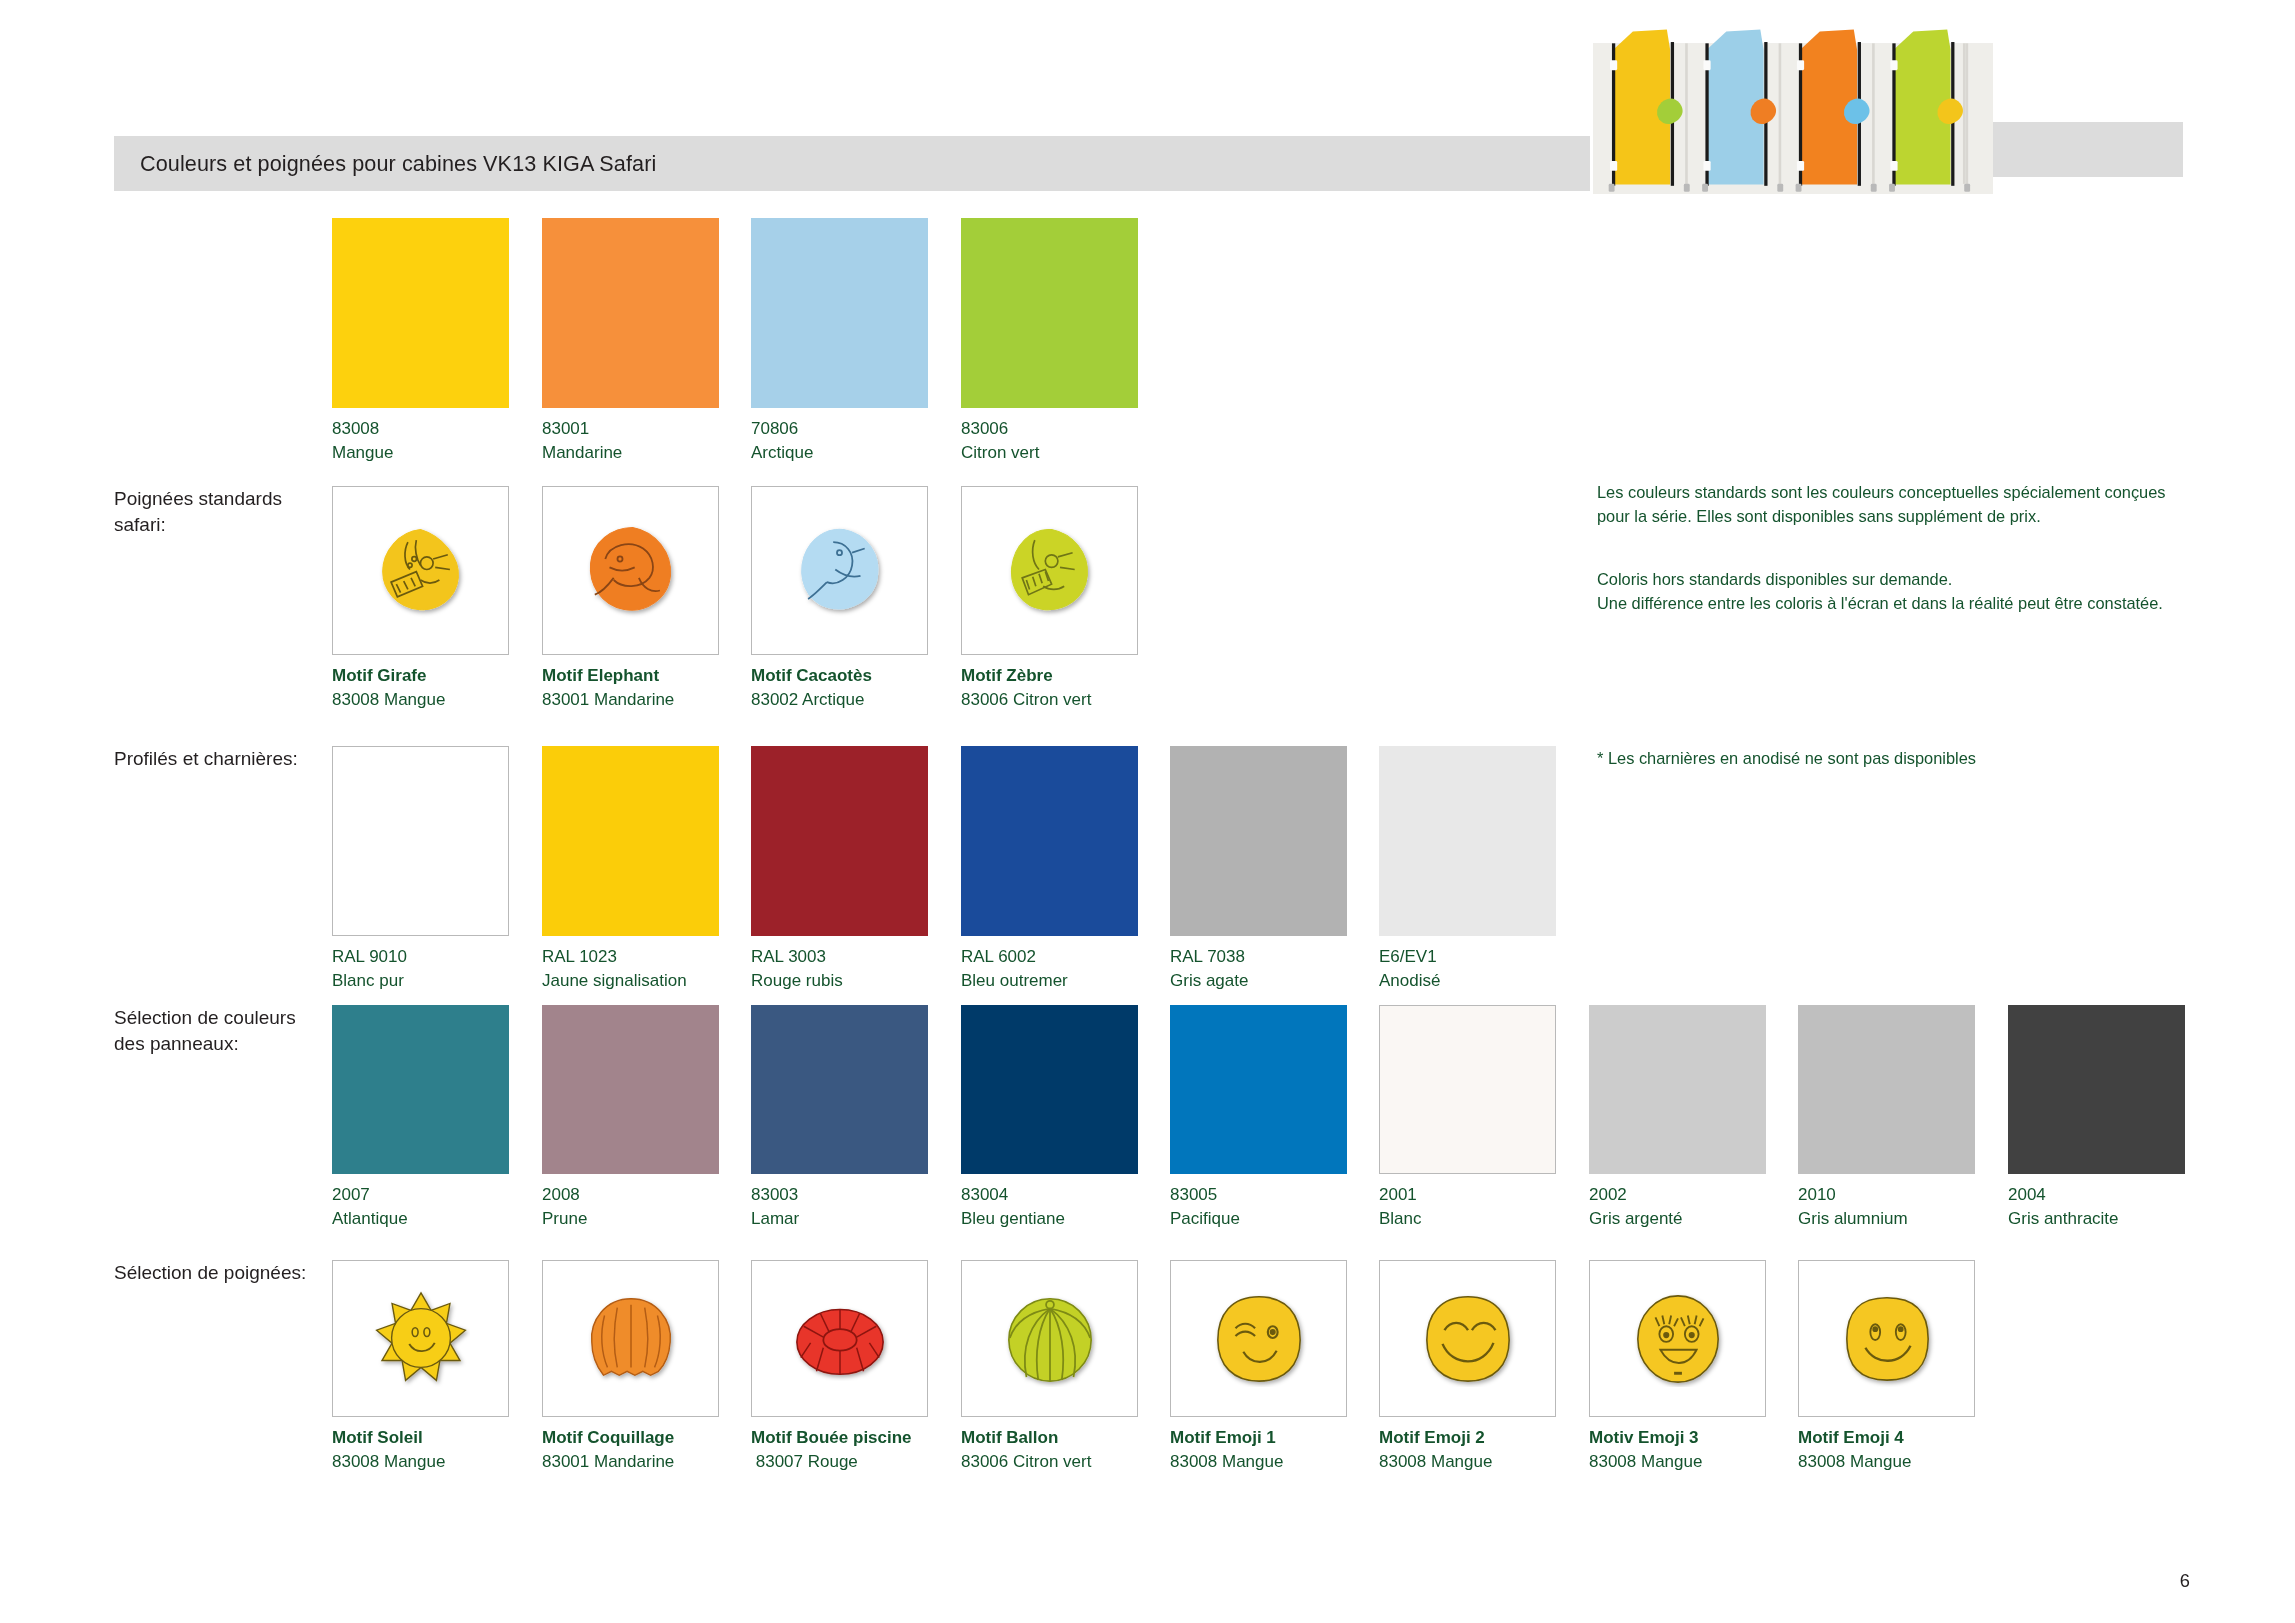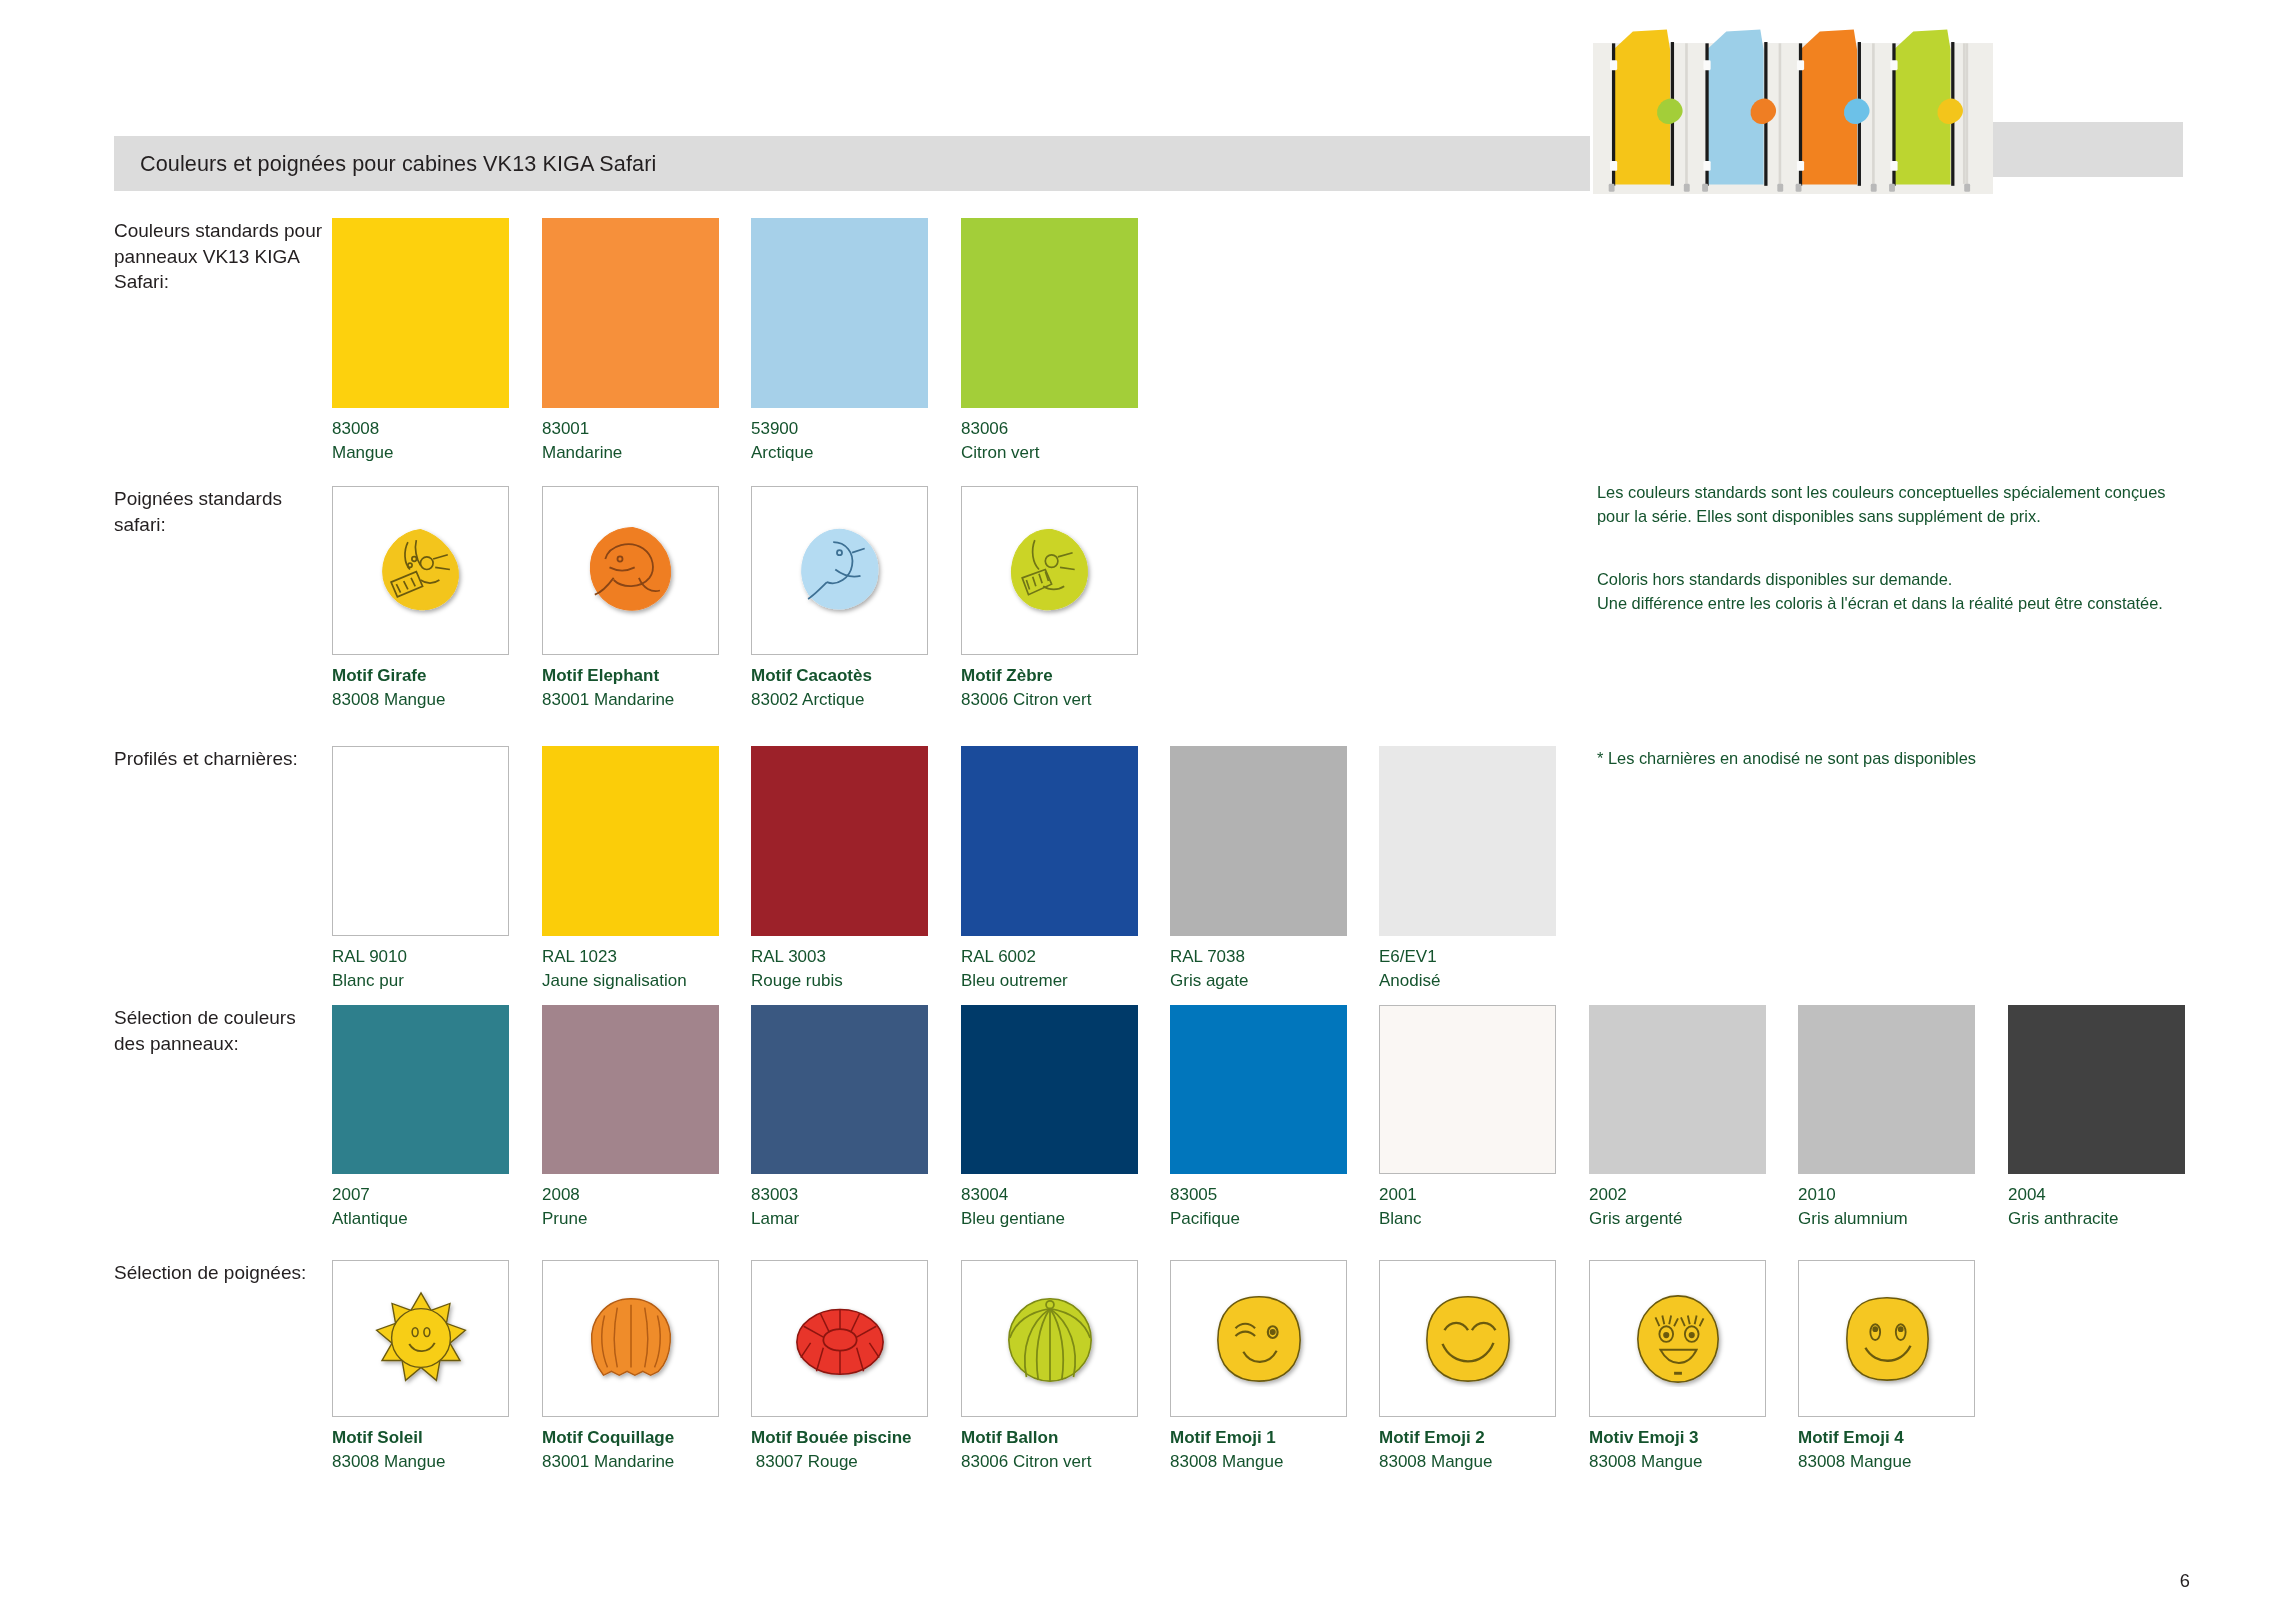--- a/index.html
+++ b/index.html
@@ -122,34 +122,33 @@
           <rect x="566" y="52" width="4" height="215" fill="#d9d7d2"></rect>
         </g>
     </svg>
   </div>
   <div class="header-right-block"></div>
 
   <div class="header-bar">
     <div class="header-title">Couleurs et poignées pour cabines VK13 KIGA Safari</div>
   </div>
 
-  <div class="row-label" style="left:114px;top:218px;">Couleurs standards pour panneaux VK13 KIGA Safari:</div>
   <div id="row-standard-colors">
       <div class="swatch" style="left: 332px; top: 218px; width: 177px; height: 190px;">
         <div class="chip" style="background: rgb(253, 209, 13);"></div>
       </div>
       <div class="cap" style="left: 332px; top: 417px;"><span class="n">83008</span><span class="n">Mangue</span></div>
       <div class="swatch" style="left: 542px; top: 218px; width: 177px; height: 190px;">
         <div class="chip" style="background: rgb(246, 144, 59);"></div>
       </div>
       <div class="cap" style="left: 542px; top: 417px;"><span class="n">83001</span><span class="n">Mandarine</span></div>
       <div class="swatch" style="left: 751px; top: 218px; width: 177px; height: 190px;">
         <div class="chip" style="background: rgb(166, 208, 233);"></div>
       </div>
-      <div class="cap" style="left: 751px; top: 417px;"><span class="n">53900</span><span class="n">Arctique</span></div>
+      <div class="cap" style="left: 751px; top: 417px;"><span class="n">70806</span><span class="n">Arctique</span></div>
       <div class="swatch" style="left: 961px; top: 218px; width: 177px; height: 190px;">
         <div class="chip" style="background: rgb(163, 206, 57);"></div>
       </div>
       <div class="cap" style="left: 961px; top: 417px;"><span class="n">83006</span><span class="n">Citron vert</span></div>
     </div>
 
   <div class="row-label" style="left:114px;top:486px;">Poignées standards safari:</div>
   <div id="row-standard-handles">
       <div class="swatch framed" style="left: 332px; top: 486px; width: 177px; height: 169px;">
         <span><svg width="105" height="105" viewBox="0 0 100 100">

